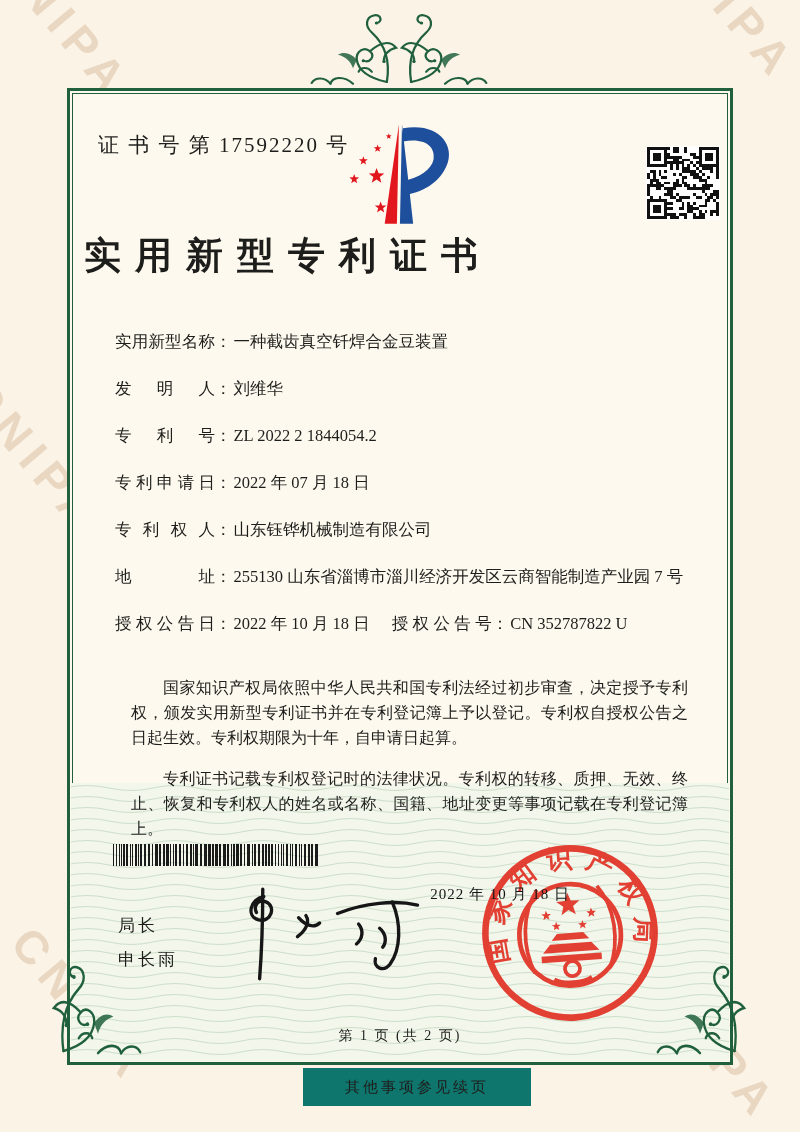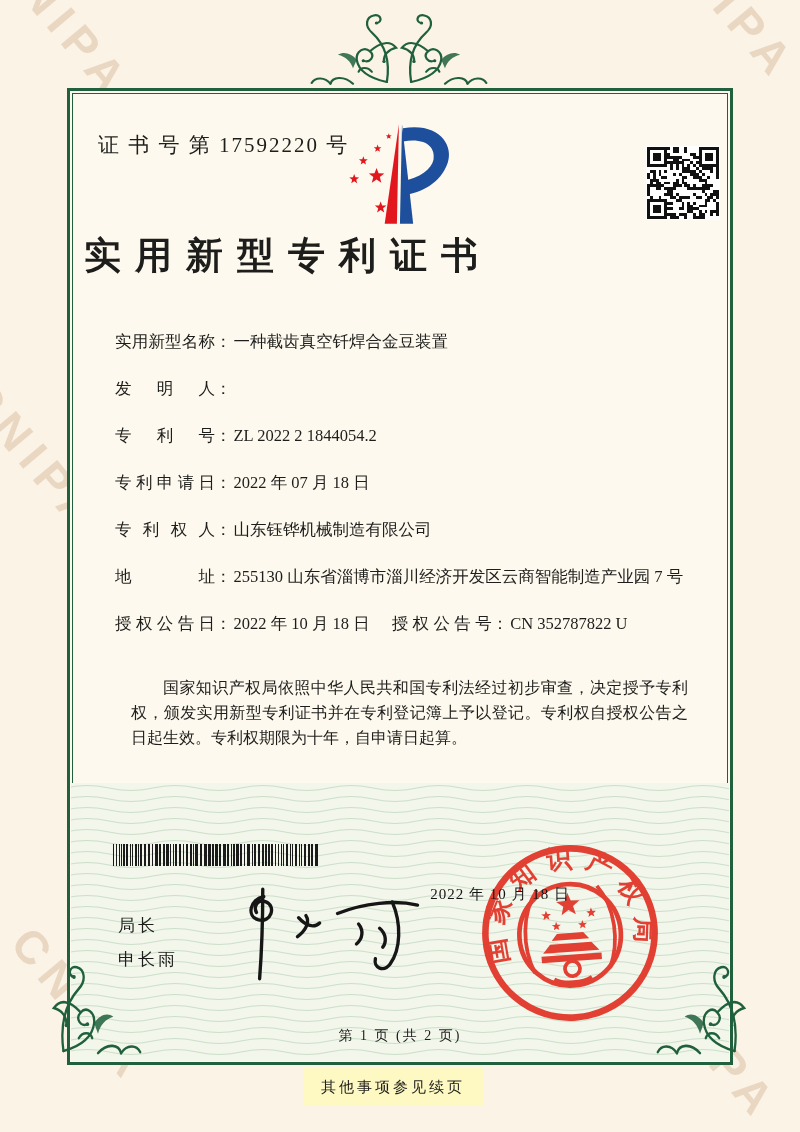--- a/index.html
+++ b/index.html
@@ -40,21 +40,21 @@
   .barcode svg{display:block;width:100%;height:100%;}
   .signer{position:absolute;left:48px;top:818px;font-size:17px;line-height:34px;letter-spacing:3px;
           font-family:"Liberation Sans","DejaVu Sans",sans-serif;z-index:3;}
   .signature{position:absolute;left:160px;top:793px;width:215px;height:100px;z-index:3;}
   .seal{position:absolute;left:406px;top:748px;width:188px;height:188px;z-index:3;
         transform:rotate(-4deg);opacity:.95;}
   .seal-date{position:absolute;left:406px;top:885px;width:188px;text-align:center;
              font-size:15px;letter-spacing:1px;color:#151515;z-index:4;}
   .page-note{position:absolute;left:0;top:936px;width:100%;text-align:center;
              font-size:14px;letter-spacing:2px;}
-  .footer-note{position:absolute;left:303px;top:1068px;width:180px;height:38px;background:#fef9c3;
+  .footer-note{position:absolute;left:303px;top:1068px;width:228px;height:38px;background:#0f766e;
                display:flex;align-items:center;justify-content:center;font-size:15px;
                letter-spacing:3px;z-index:2;font-family:Liberation Serif, serif;}
   .orn{position:absolute;z-index:5;pointer-events:none;}
   .orn svg{display:block;width:100%;height:100%;overflow:visible;}
   .orn.br{transform:scaleX(-1);}
   .orn.tl{transform:scaleX(-1);}
 </style>
 </head>
 <body>
 
@@ -454,20 +454,21 @@
 
     <div class="fields">
       <div class="row">
         <span class="lbl">实用新型名称</span>
           <span class="colon">：</span>
           <span class="val">一种截齿真空钎焊合金豆装置</span>
       </div>
       <div class="row">
         <span class="lbl">发明人</span>
           <span class="colon">：</span>
+          <span class="val">刘维华</span>
       </div>
       <div class="row">
         <span class="lbl">专利号</span>
           <span class="colon">：</span>
           <span class="val">ZL 2022 2 1844054.2</span>
       </div>
       <div class="row">
         <span class="lbl">专利申请日</span>
           <span class="colon">：</span>
           <span class="val">2022 年 07 月 18 日</span>
@@ -491,20 +492,21 @@
         <span class="grant-group second">
           <span class="lbl">授权公告号</span>
             <span class="colon">：</span>
             <span class="val">CN 352787822 U</span>
         </span>
       </div>
     </div>
 
     <div class="paras">
       <p>国家知识产权局依照中华人民共和国专利法经过初步审查，决定授予专利权，颁发实用新型专利证书并在专利登记簿上予以登记。专利权自授权公告之日起生效。专利权期限为十年，自申请日起算。</p>
+      <p>专利证书记载专利权登记时的法律状况。专利权的转移、质押、无效、终止、恢复和专利权人的姓名或名称、国籍、地址变更等事项记载在专利登记簿上。</p>
     </div>
 
     <div class="barcode">
       <svg id="barcode-svg" viewBox="0 0 212 22" preserveAspectRatio="none">
           <rect x="0" y="0" width="1" height="22" fill="#1b1b1b"></rect>
           <rect x="3" y="0" width="1" height="22" fill="#1b1b1b"></rect>
           <rect x="6" y="0" width="1" height="22" fill="#1b1b1b"></rect>
           <rect x="8" y="0" width="1" height="22" fill="#1b1b1b"></rect>
           <rect x="10" y="0" width="2" height="22" fill="#1b1b1b"></rect>
           <rect x="13" y="0" width="2" height="22" fill="#1b1b1b"></rect>

